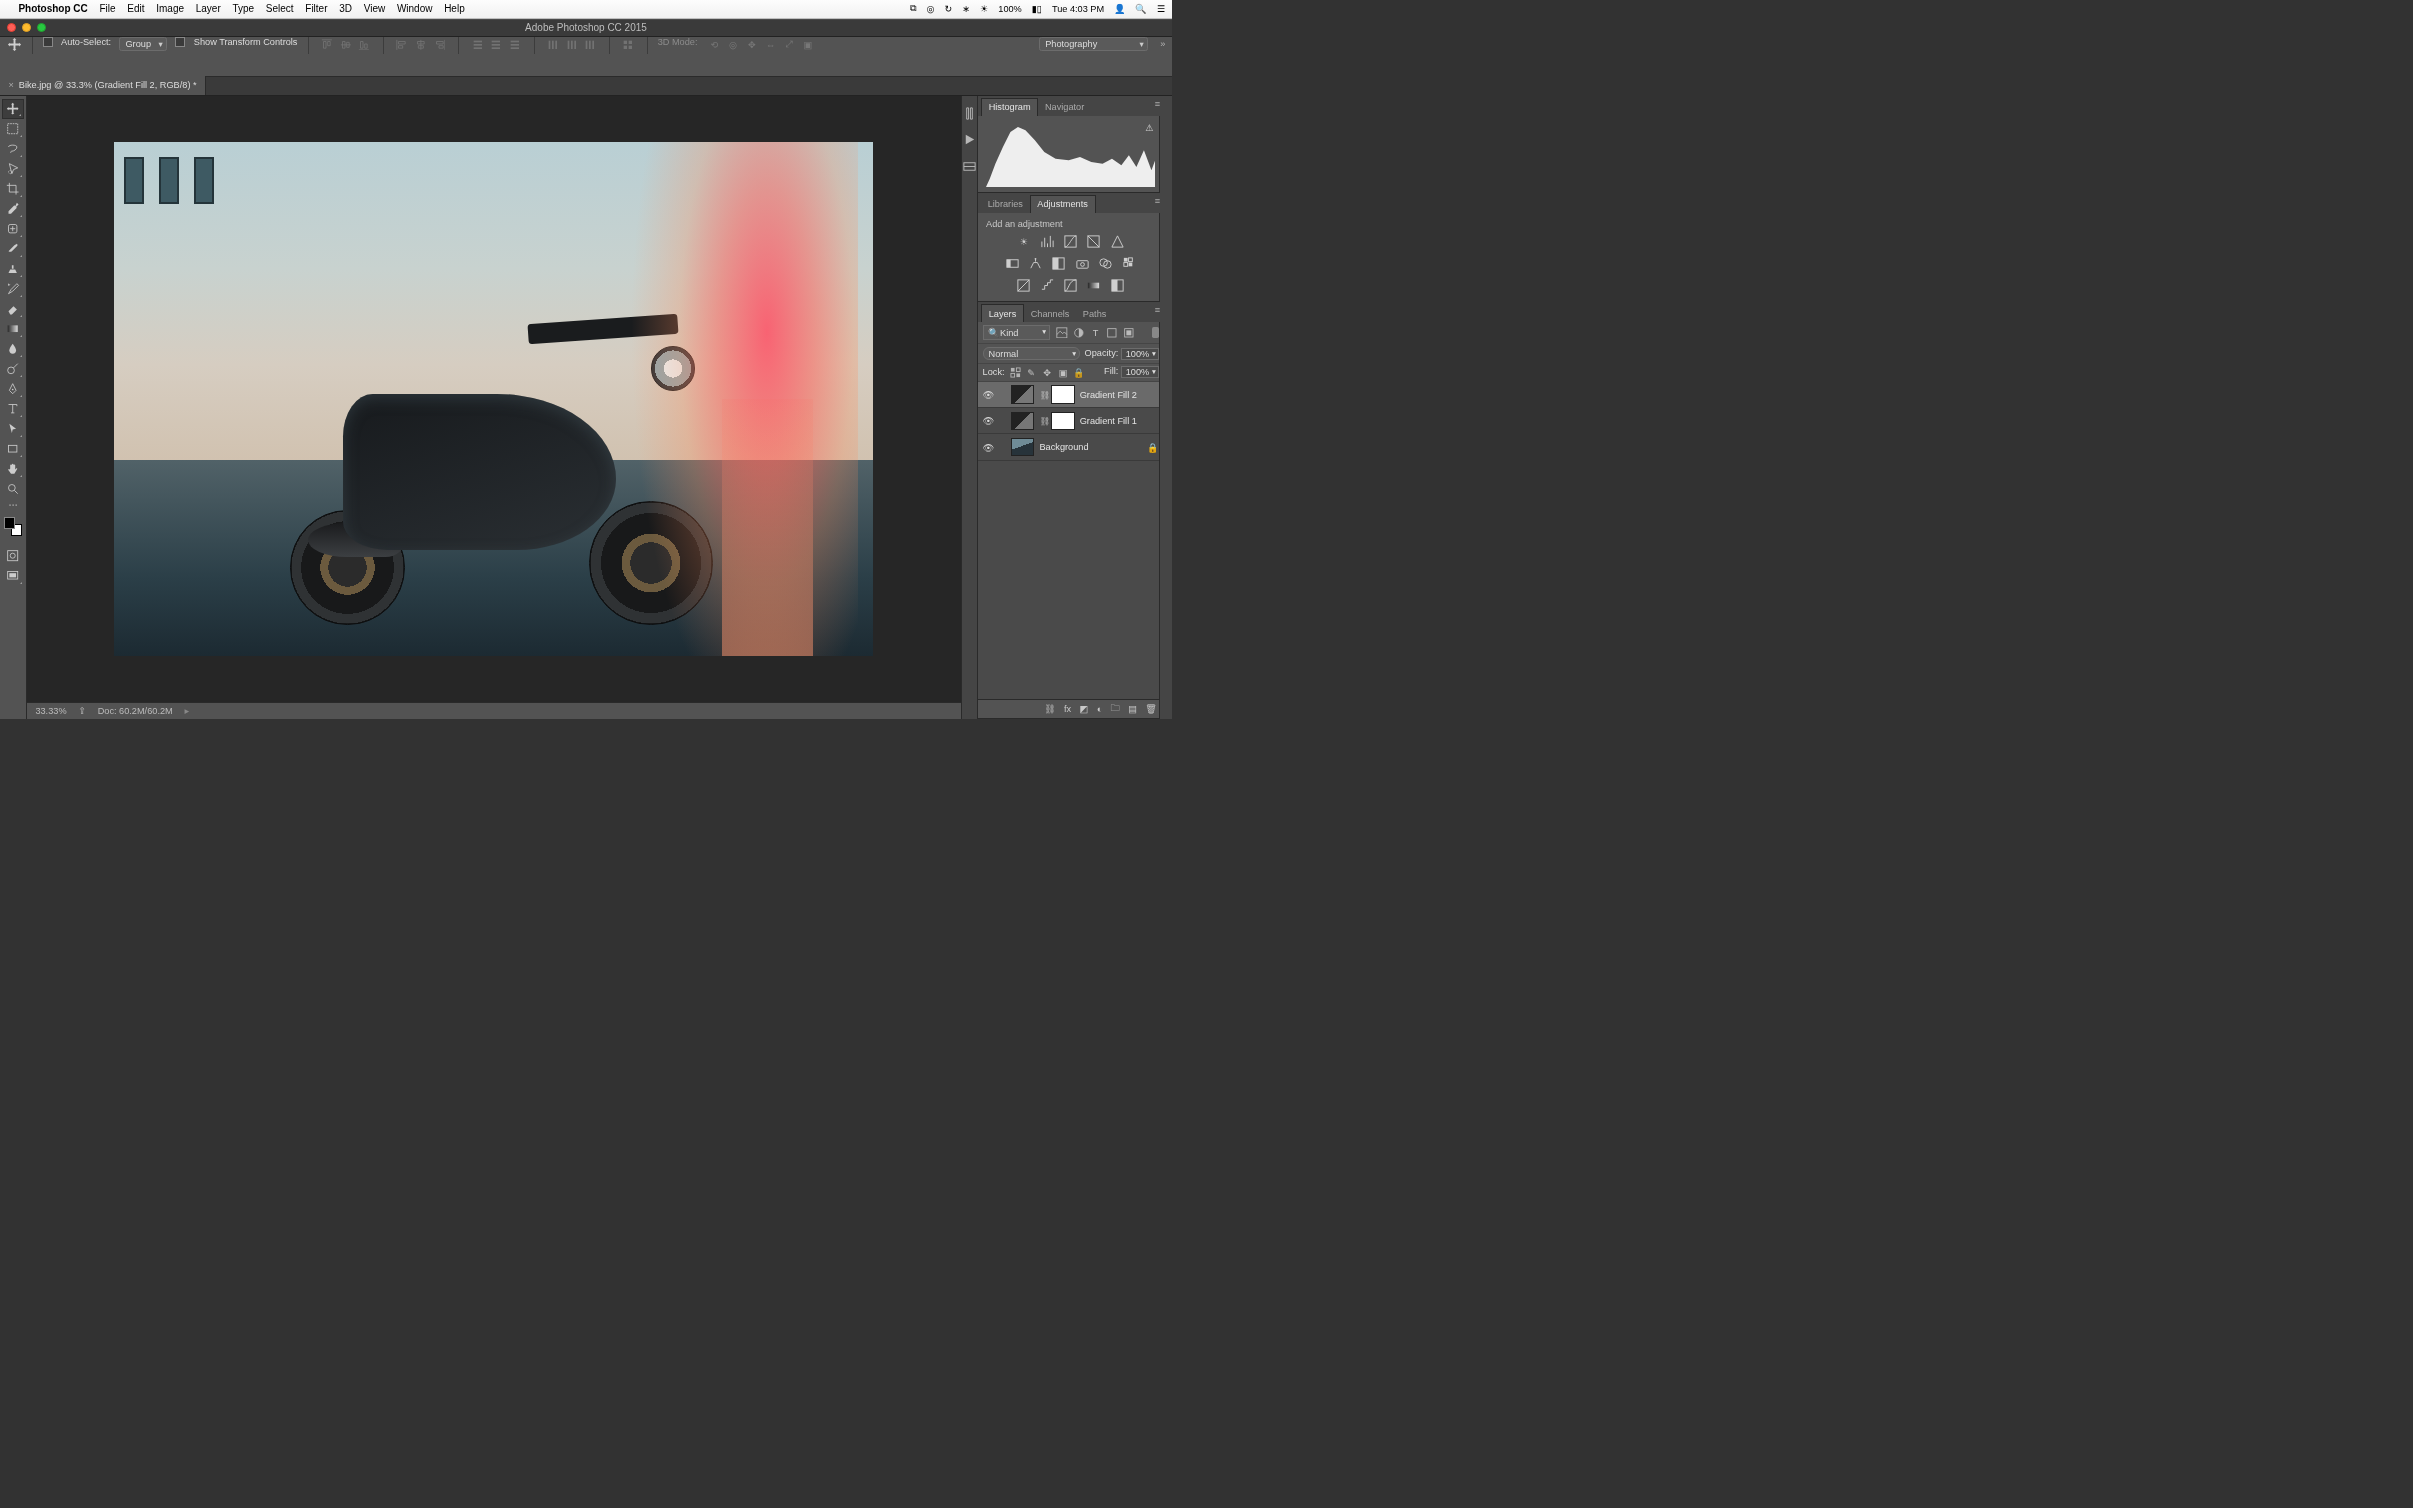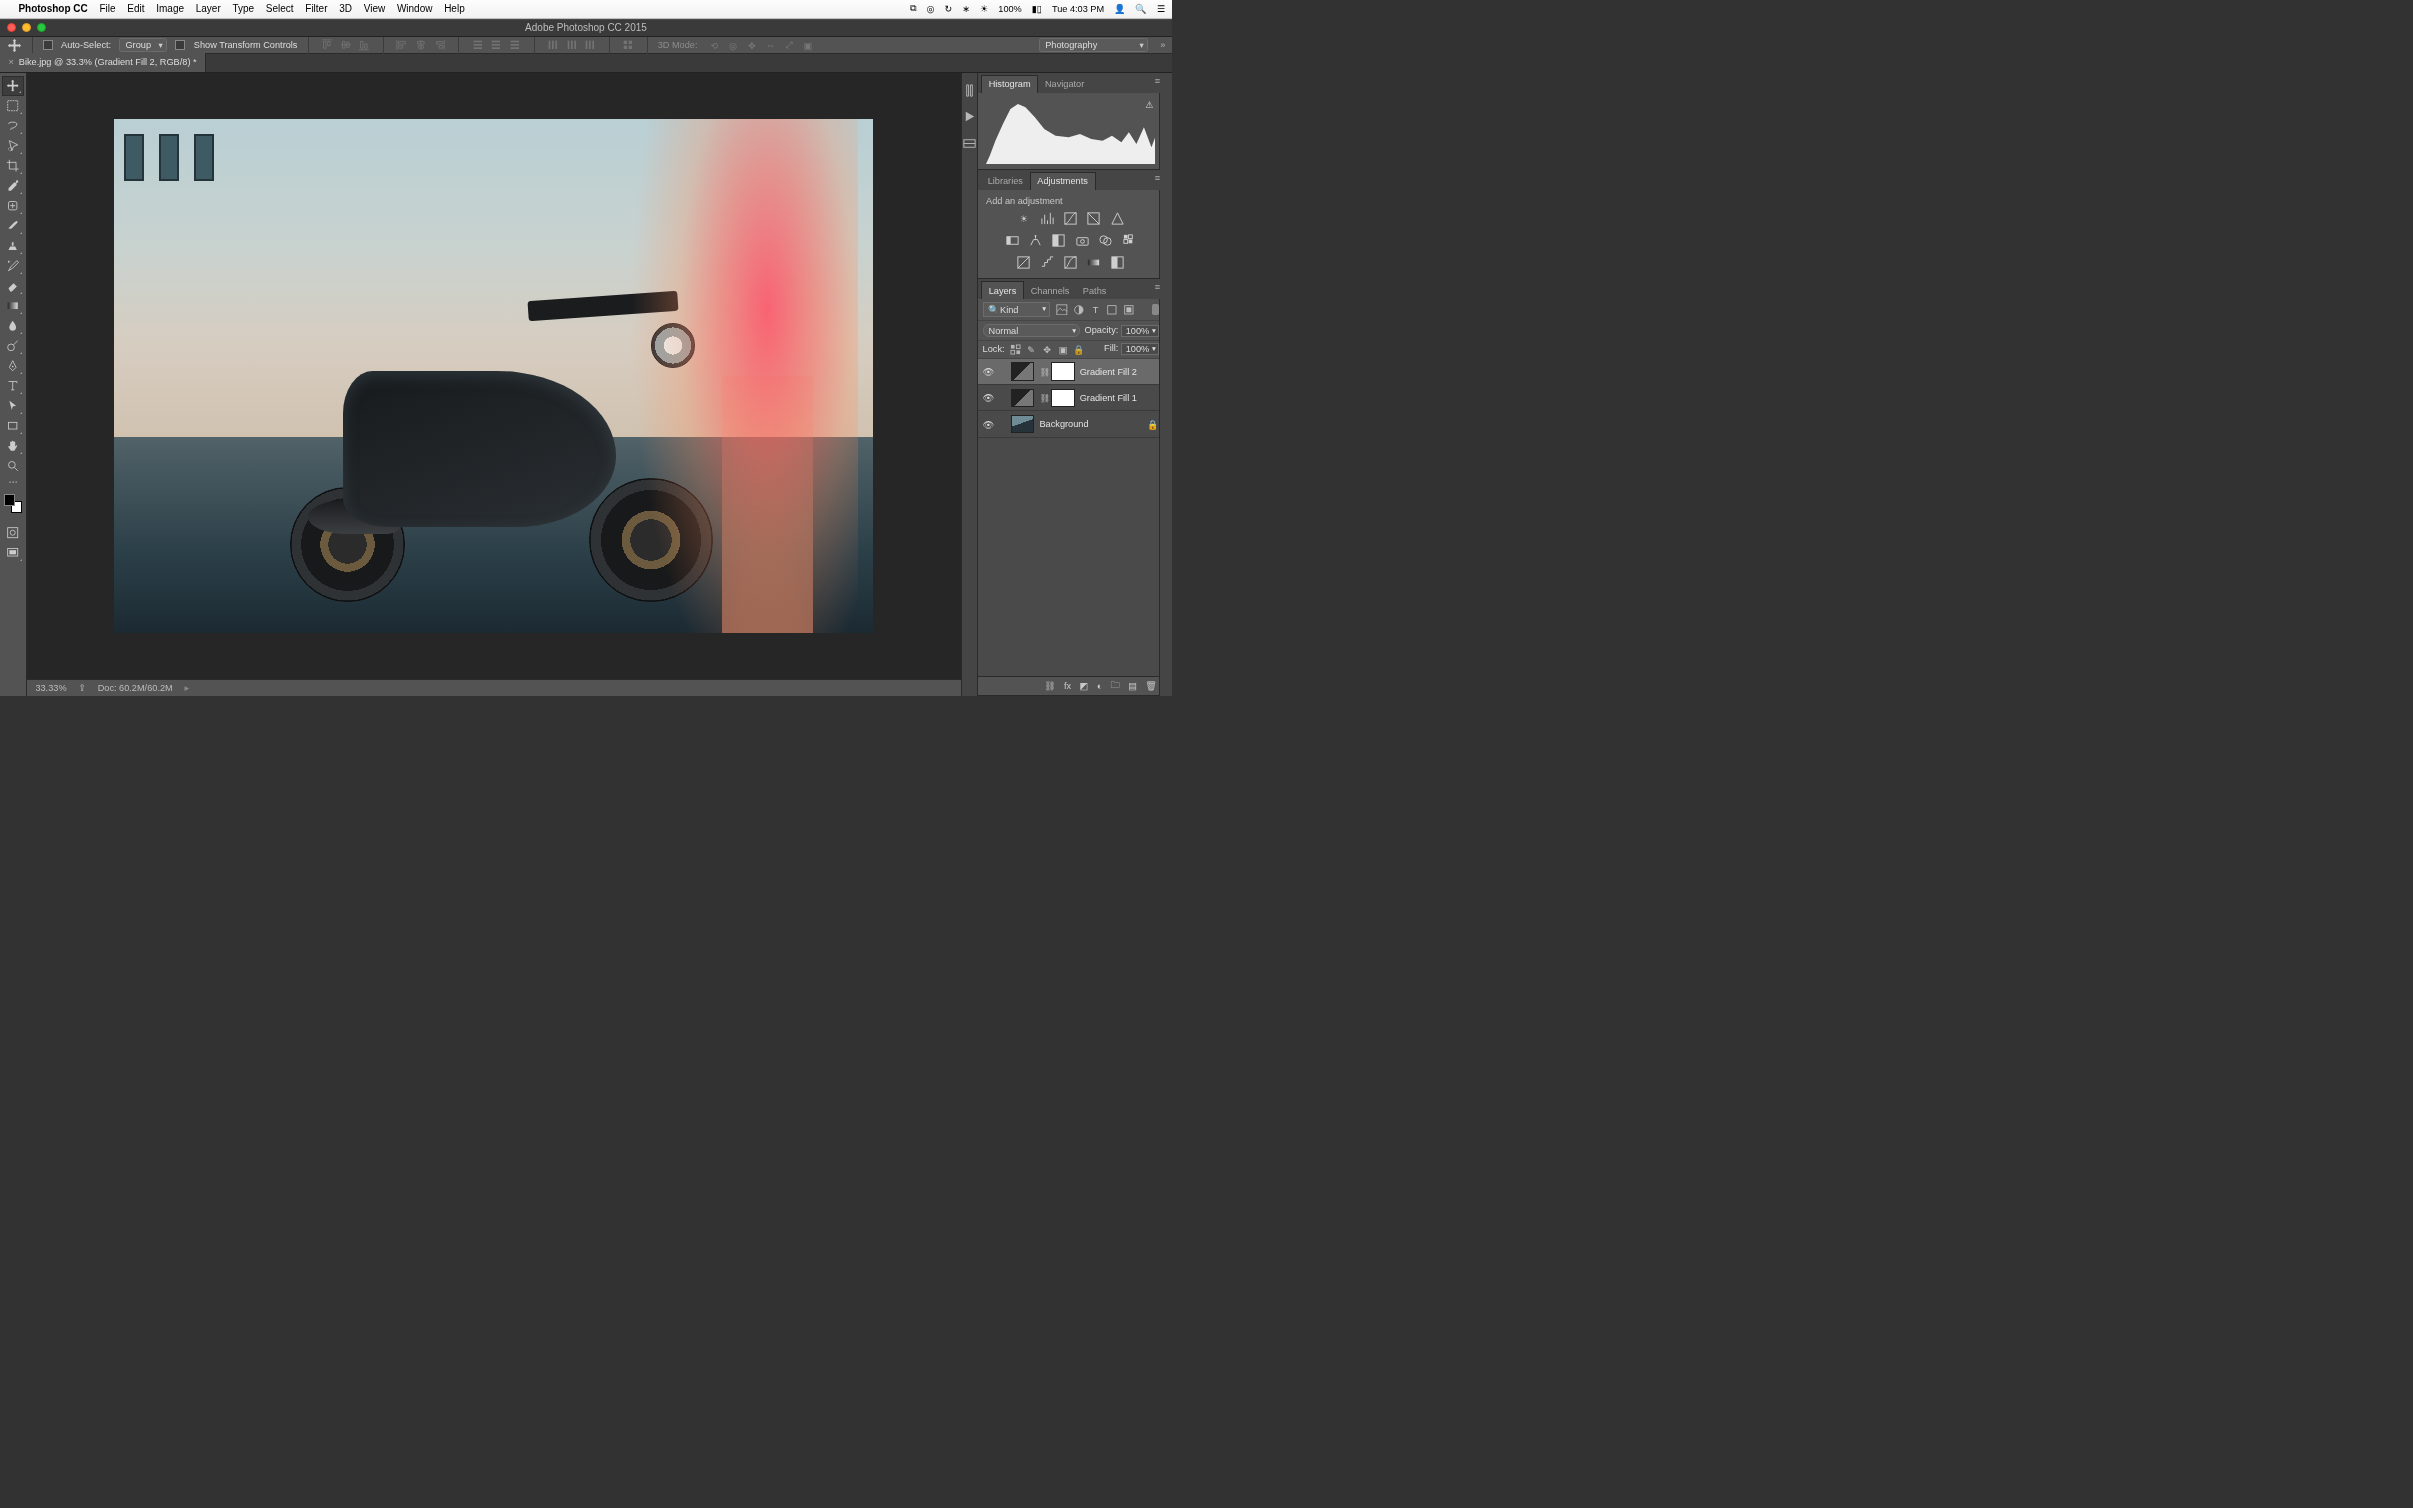--- a/index.html
+++ b/index.html
@@ -14,21 +14,21 @@
 .apple{font-size:12.6px}
 
 .win-title{height:18.5px;background:#3a3a3a;border-top:0.8px solid #4a4a4a;border-bottom:0.8px solid #222;display:flex;align-items:center;justify-content:center;position:relative}
 .win-title .dots{position:absolute;left:6.7px;display:flex;gap:5.9px}
 .dot{width:9.2px;height:9.2px;border-radius:50%}
 .dot.r{background:#ff5f57;border:0.8px solid #e33e32}
 .dot.y{background:#febc2e;border:0.8px solid #e0a024}
 .dot.g{background:#28c840;border:0.8px solid #1fa32f}
 .win-title .t{color:#bdbdbd;font-size:10px}
 
-.opt-bar{height:17px;background:#535353;border-bottom:0.8px solid #2b2b2b;display:flex;align-items:center;gap:8.4px;padding:0 6.7px}
+.opt-bar{height:40px;background:#535353;border-bottom:0.8px solid #2b2b2b;display:flex;align-items:flex-start;gap:8.4px;padding:0 6.7px}
 .opt-bar .ico{width:15px;height:15px;display:flex;align-items:center;justify-content:center;opacity:.9}
 .checkbox{width:10px;height:10px;border:0.8px solid #888;background:#3a3a3a}
 .dd{background:#5a5a5a;border:0.8px solid #6c6c6c;border-radius:2.5px;padding:0.8px 15px 0.8px 5px;color:#ddd;position:relative}
 .dd:after{content:"▾";position:absolute;right:3.4px;top:0.8px;font-size:8.4px;color:#ccc}
 .sep{width:0.8px;height:17px;background:#3c3c3c;margin:0 1.7px}
 .opt-right{margin-left:auto;display:flex;align-items:center;gap:12px}
 .ws-dd{width:109px}
 .align-grp{display:flex;gap:1.7px}
 .align-grp .b{width:17px;height:15px;display:flex;align-items:center;justify-content:center;opacity:.65}
 .align-grp .b svg{width:11.7px;height:11.7px}

